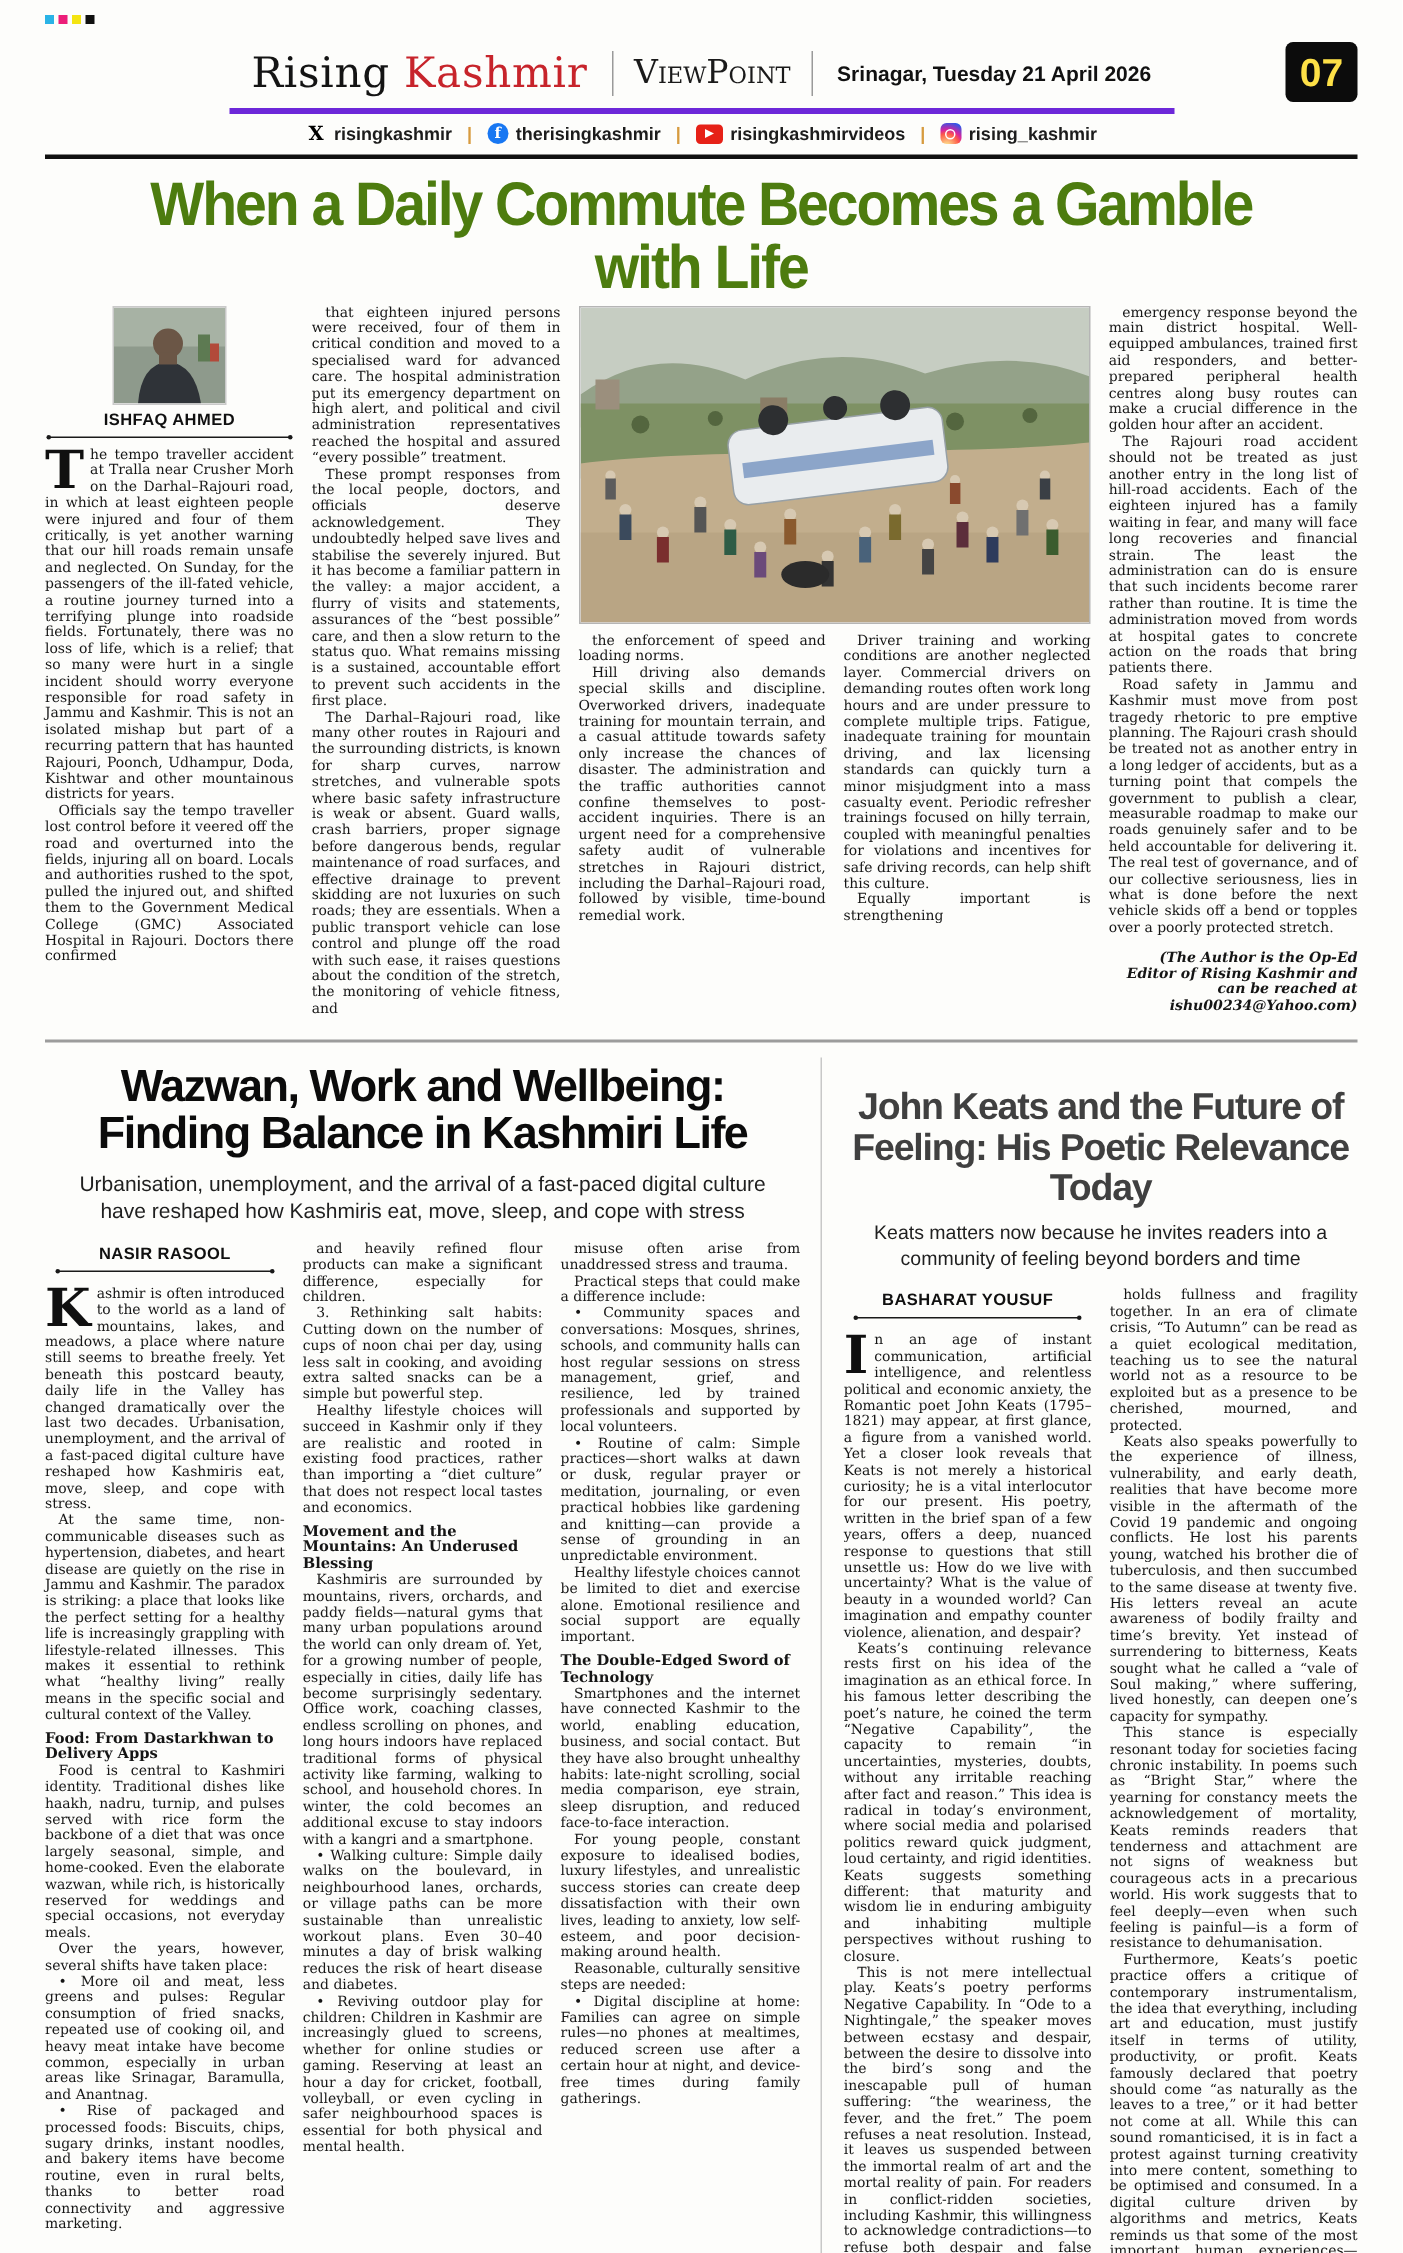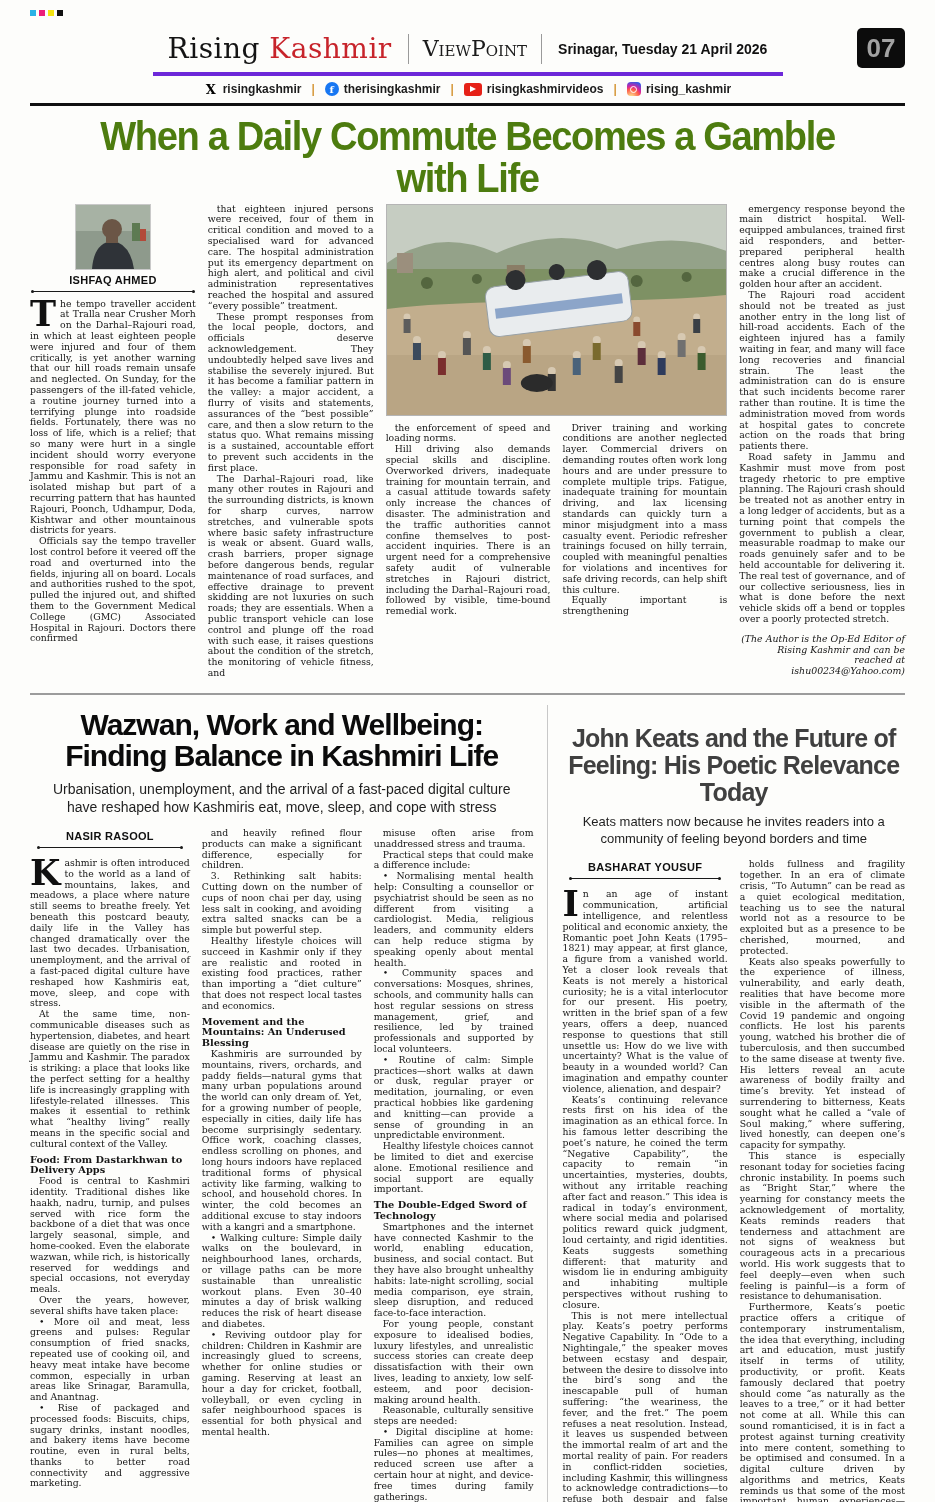--- a/index.html
+++ b/index.html
@@ -10,21 +10,21 @@
   header{position:relative;padding-top:26px;}
   .corner-marks{position:absolute;top:4px;left:0;display:flex;gap:3px;}
   .corner-marks span{width:6px;height:6px;display:inline-block;}
   .mast-row{display:flex;align-items:center;justify-content:center;gap:16px;width:72%;
             margin:0 auto;border-bottom:4px solid #6d28d9;padding-bottom:7px;}
   .brand{font-family:"DejaVu Serif",serif;font-size:28px;letter-spacing:.5px;white-space:nowrap;}
   .brand .b1{color:#141414;} .brand .b2{color:#c7242b;}
   .section{font-family:"DejaVu Serif",serif;font-variant:small-caps;font-size:22px;color:#1a1a1a;
            padding:0 14px;border-left:1px solid #9a9a9a;border-right:1px solid #9a9a9a;line-height:30px;}
   .dateline{font-family:"Liberation Sans",sans-serif;font-weight:bold;font-size:14px;color:#111;white-space:nowrap;}
-  .page-num{position:absolute;top:22px;right:0;width:48px;height:40px;background:#0c0c0c;color:#a3a3a3;
+  .page-num{position:absolute;top:22px;right:0;width:48px;height:40px;background:#0c0c0c;color:#fde047;
             font-family:"Liberation Sans",sans-serif;font-weight:bold;font-size:26px;display:flex;
             align-items:center;justify-content:center;border-radius:5px;}
   .social-row{display:flex;align-items:center;justify-content:center;gap:10px;margin-top:6px;
               font-family:"Liberation Sans",sans-serif;font-weight:bold;font-size:12px;color:#1c1c1c;}
   .soc-item{display:flex;align-items:center;gap:5px;}
   .soc-sep{color:#d79b3f;font-weight:bold;}
   .ic{display:inline-flex;align-items:center;justify-content:center;}
   .ic-x{width:14px;height:14px;font-family:"DejaVu Serif",serif;font-weight:bold;font-size:13px;color:#000;}
   .ic-fb{width:14px;height:14px;border-radius:50%;background:#1877f2;color:#fff;font-family:"DejaVu Serif",serif;
          font-weight:bold;font-size:10px;}
@@ -46,21 +46,21 @@
   .a1cols{display:flex;gap:12px;}
   .col{flex:1 1 0;min-width:0;}
   .colx2{flex:2.06 1 0;min-width:0;display:flex;flex-direction:column;}
   .subcols{display:flex;gap:12px;margin-top:7px;}
   .subcols .col{flex:1 1 0;}
 
   .para{margin:0;font-size:9.3px;line-height:10.8px;text-align:justify;text-indent:9px;}
   .s-drop{text-indent:0;}
   .s-drop::first-letter{float:left;font-size:35px;line-height:27px;padding:1px 4px 0 0;font-weight:bold;color:#101010;}
   .s-h{font-weight:bold;text-indent:0;margin-top:5px;font-size:9.8px;text-align:left;}
-  .s-note{font-weight:normal;font-style:italic;text-align:right;text-indent:0;margin-top:9px;font-size:9.4px;}
+  .s-note{font-weight:bold;font-style:italic;text-align:right;text-indent:0;margin-top:9px;font-size:9.4px;}
 
   .authorblock{text-align:center;margin-bottom:7px;}
   .authorphoto{width:74px;height:64px;margin:0 auto 4px auto;overflow:hidden;border:1px solid #c9c9c9;}
   .authorname{font-family:"Liberation Sans",sans-serif;font-weight:bold;font-size:11px;letter-spacing:.3px;
               color:#101010;padding-bottom:5px;position:relative;}
   .authrule{height:1px;background:#1a1a1a;position:relative;margin:0 2px;}
   .authrule::before,.authrule::after{content:"";position:absolute;top:-2px;width:5px;height:5px;background:#1a1a1a;border-radius:50%;transform:scale(.6);}
   .authrule::before{left:-2px;} .authrule::after{right:-2px;}
 
   .photo{width:100%;height:212px;border:1px solid #b5b5b5;box-sizing:border-box;overflow:hidden;}
@@ -301,21 +301,20 @@
             <p class="para s-p">3. Rethinking salt habits: Cutting down on the number of cups of noon chai per day, using less salt in cooking, and avoiding extra salted snacks can be a simple but powerful step.</p>
             <p class="para s-p">Healthy lifestyle choices will succeed in Kashmir only if they are realistic and rooted in existing food practices, rather than importing a “diet culture” that does not respect local tastes and economics.</p>
             <p class="para s-h">Movement and the Mountains: An Underused Blessing</p>
             <p class="para s-p">Kashmiris are surrounded by mountains, rivers, orchards, and paddy fields—natural gyms that many urban populations around the world can only dream of. Yet, for a growing number of people, especially in cities, daily life has become surprisingly sedentary. Office work, coaching classes, endless scrolling on phones, and long hours indoors have replaced traditional forms of physical activity like farming, walking to school, and household chores. In winter, the cold becomes an additional excuse to stay indoors with a kangri and a smartphone.</p>
             <p class="para s-p">• Walking culture: Simple daily walks on the boulevard, in neighbourhood lanes, orchards, or village paths can be more sustainable than unrealistic workout plans. Even 30–40 minutes a day of brisk walking reduces the risk of heart disease and diabetes.</p>
             <p class="para s-p">• Reviving outdoor play for children: Children in Kashmir are increasingly glued to screens, whether for online studies or gaming. Reserving at least an hour a day for cricket, football, volleyball, or even cycling in safer neighbourhood spaces is essential for both physical and mental health.</p>
           </div>
         <div class="col">
             <p class="para s-p">misuse often arise from unaddressed stress and trauma.</p>
             <p class="para s-p">Practical steps that could make a difference include:</p>
-            <p class="para s-p">• Normalising mental health help: Consulting a counsellor or psychiatrist should be seen as no different from visiting a cardiologist. Media, religious leaders, and community elders can help reduce stigma by speaking openly about mental health.</p>
             <p class="para s-p">• Community spaces and conversations: Mosques, shrines, schools, and community halls can host regular sessions on stress management, grief, and resilience, led by trained professionals and supported by local volunteers.</p>
             <p class="para s-p">• Routine of calm: Simple practices—short walks at dawn or dusk, regular prayer or meditation, journaling, or even practical hobbies like gardening and knitting—can provide a sense of grounding in an unpredictable environment.</p>
             <p class="para s-p">Healthy lifestyle choices cannot be limited to diet and exercise alone. Emotional resilience and social support are equally important.</p>
             <p class="para s-h">The Double-Edged Sword of Technology</p>
             <p class="para s-p">Smartphones and the internet have connected Kashmir to the world, enabling education, business, and social contact. But they have also brought unhealthy habits: late-night scrolling, social media comparison, eye strain, sleep disruption, and reduced face-to-face interaction.</p>
             <p class="para s-p">For young people, constant exposure to idealised bodies, luxury lifestyles, and unrealistic success stories can create deep dissatisfaction with their own lives, leading to anxiety, low self-esteem, and poor decision-making around health.</p>
             <p class="para s-p">Reasonable, culturally sensitive steps are needed:</p>
             <p class="para s-p">• Digital discipline at home: Families can agree on simple rules—no phones at mealtimes, reduced screen use after a certain hour at night, and device-free times during family gatherings.</p>
           </div>
       </div>

